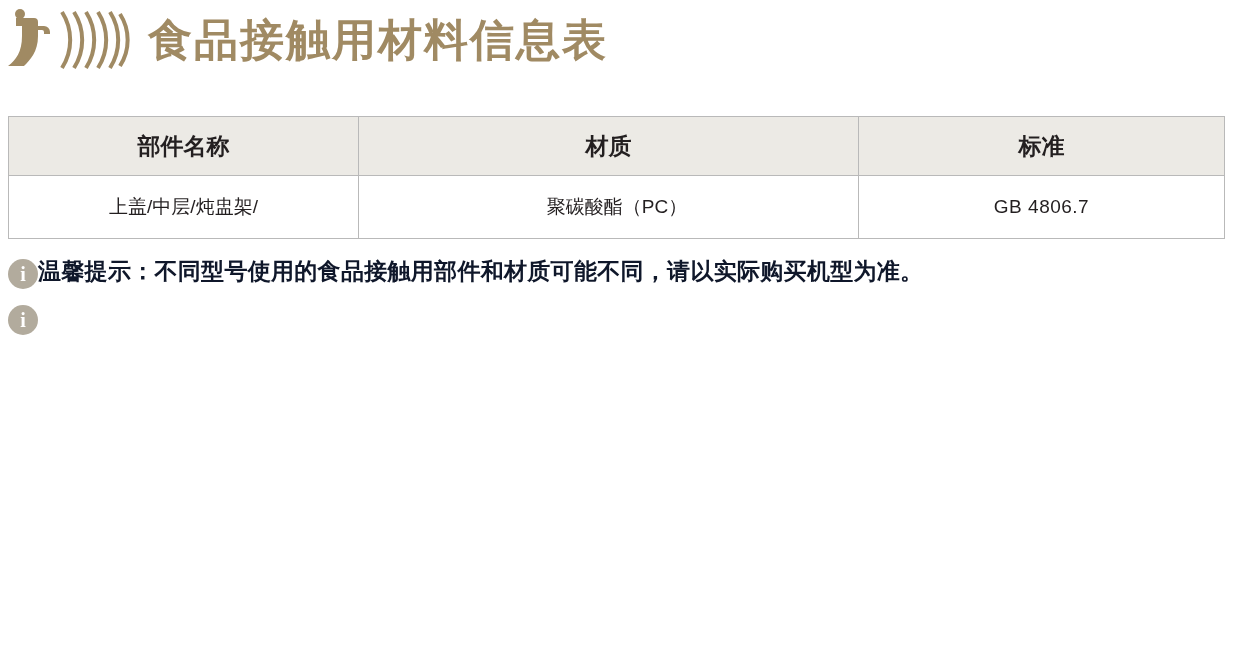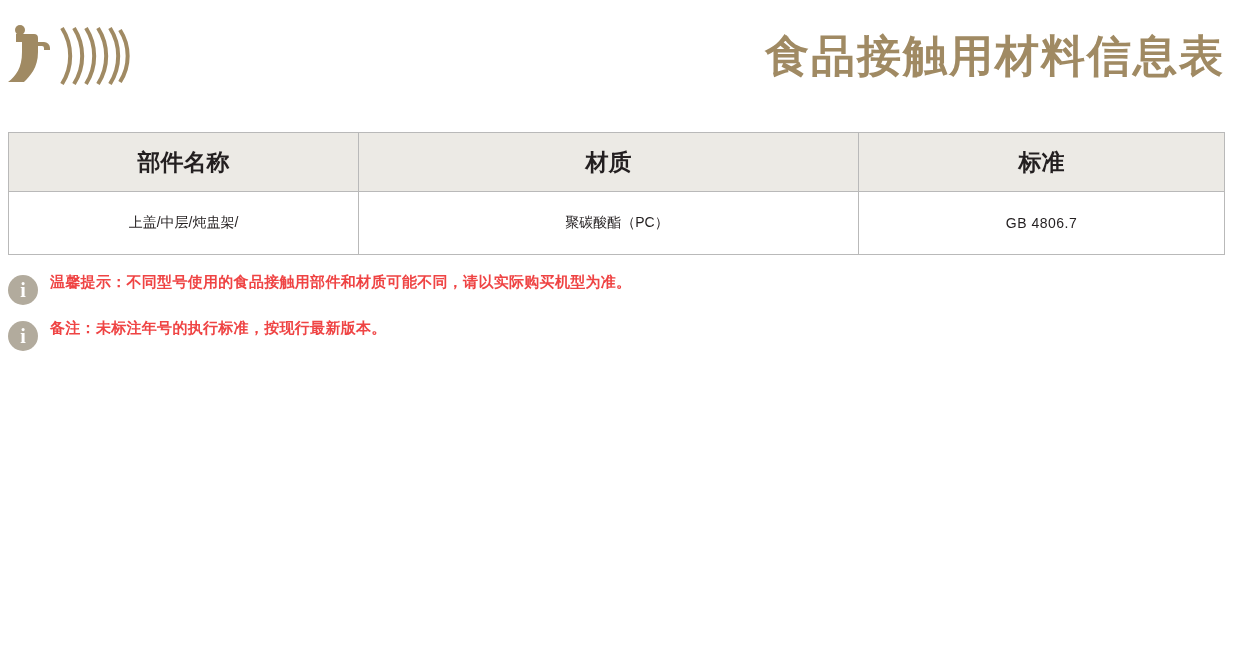--- a/index.html
+++ b/index.html
@@ -20,22 +20,21 @@
     height: 665px;
     box-sizing: border-box;
     padding: 0 8px;
   }
 
   
   .header {
     display: flex;
     align-items: center;
     height: 72px;
-    padding-top: 20px;
-    justify-content: space-between;
+    padding-top: 4px;
   }
   .logo-mark {
     position: relative;
     width: 122px;
     height: 64px;
     flex: 0 0 auto;
   }
   .logo-mark svg { display: block; }
   .title {
     font-size: 44px;
@@ -60,21 +59,21 @@
   table.info-table {
     margin-top: 40px;
     border-collapse: collapse;
     width: 1216px;
     table-layout: fixed;
   }
   table.info-table th,
   table.info-table td {
     border: 1px solid #b9b9b9;
     height: 60px;
-    font-size: 14px;
+    font-size: 19px;
     font-weight: normal;
     color: #231f20;
   }
   table.info-table thead th {
     background: #eceae5;
     text-align: center;
     font-weight: bold;
     font-size: 23px;
     height: 56px;
   }
@@ -104,26 +103,25 @@
     color: #ffffff;
     font-size: 20px;
     font-weight: bold;
     font-family: "Liberation Serif", serif;
     display: flex;
     align-items: center;
     justify-content: center;
     margin-top: 4px;
   }
   .note-text {
-    margin-left: 12px;
-    font-size: 15px;
+    font-size: 23px;
     font-weight: bold;
     line-height: 1.45;
     letter-spacing: 0.3px;
-    color: #ef4444;
+    color: #0f172a;
     max-width: 1180px;
   }
 </style>
 </head>
 <body>
 
 <div class="page">
 
   <div class="header">
     <div class="logo-mark">
@@ -170,17 +168,16 @@
     </tbody>
   </table>
 
   <div class="notes">
     <div class="note">
       <div class="note-icon">i</div>
       <div class="note-text">温馨提示：不同型号使用的食品接触用部件和材质可能不同，请以实际购买机型为准。</div>
     </div>
     <div class="note">
       <div class="note-icon">i</div>
-      <div class="note-text">备注：未标注年号的执行标准，按现行最新版本。</div>
     </div>
   </div>
 
 </div>
 
 </body></html>

